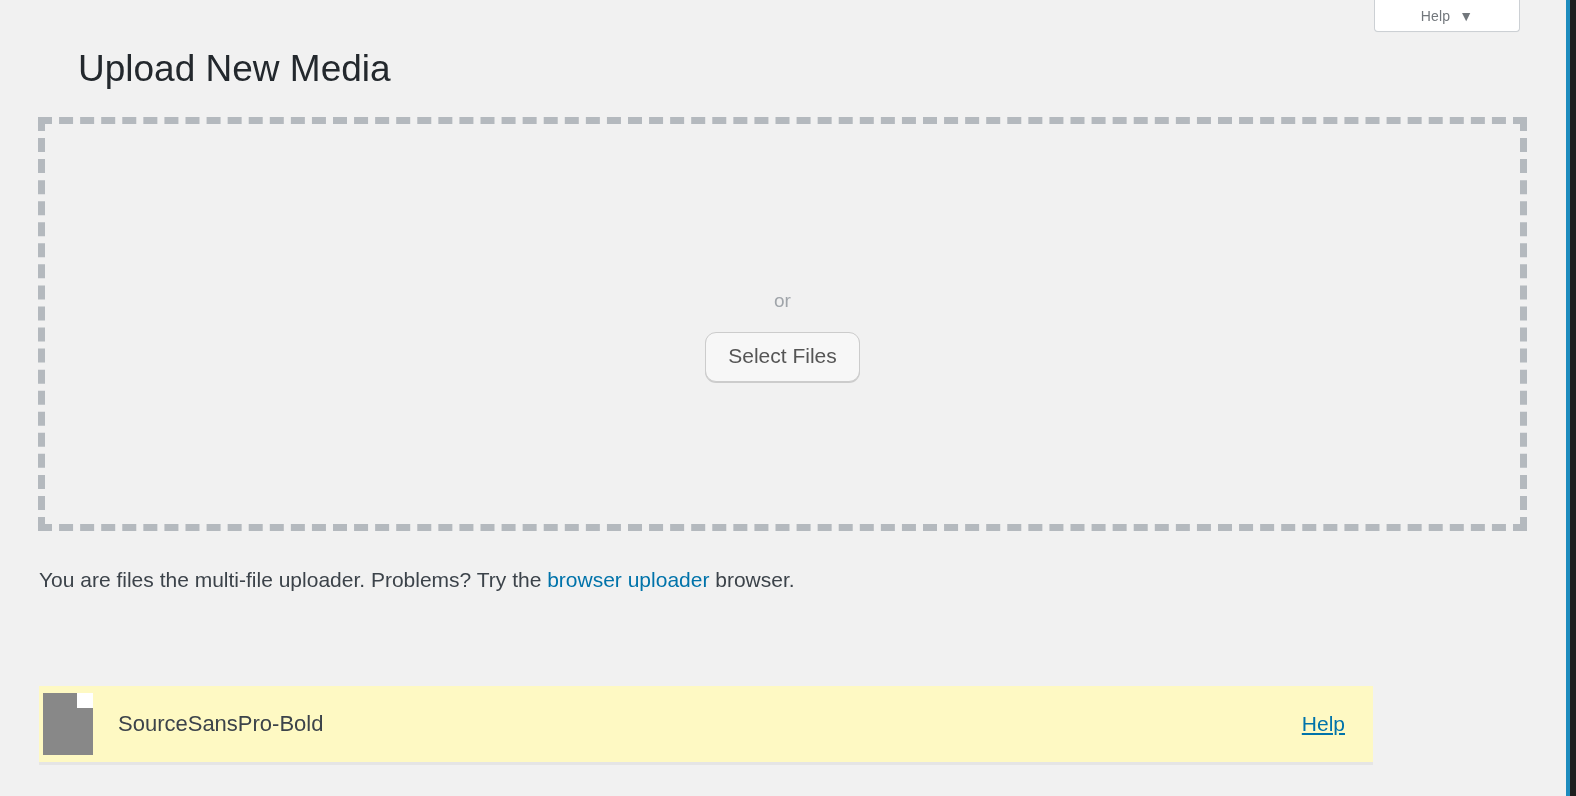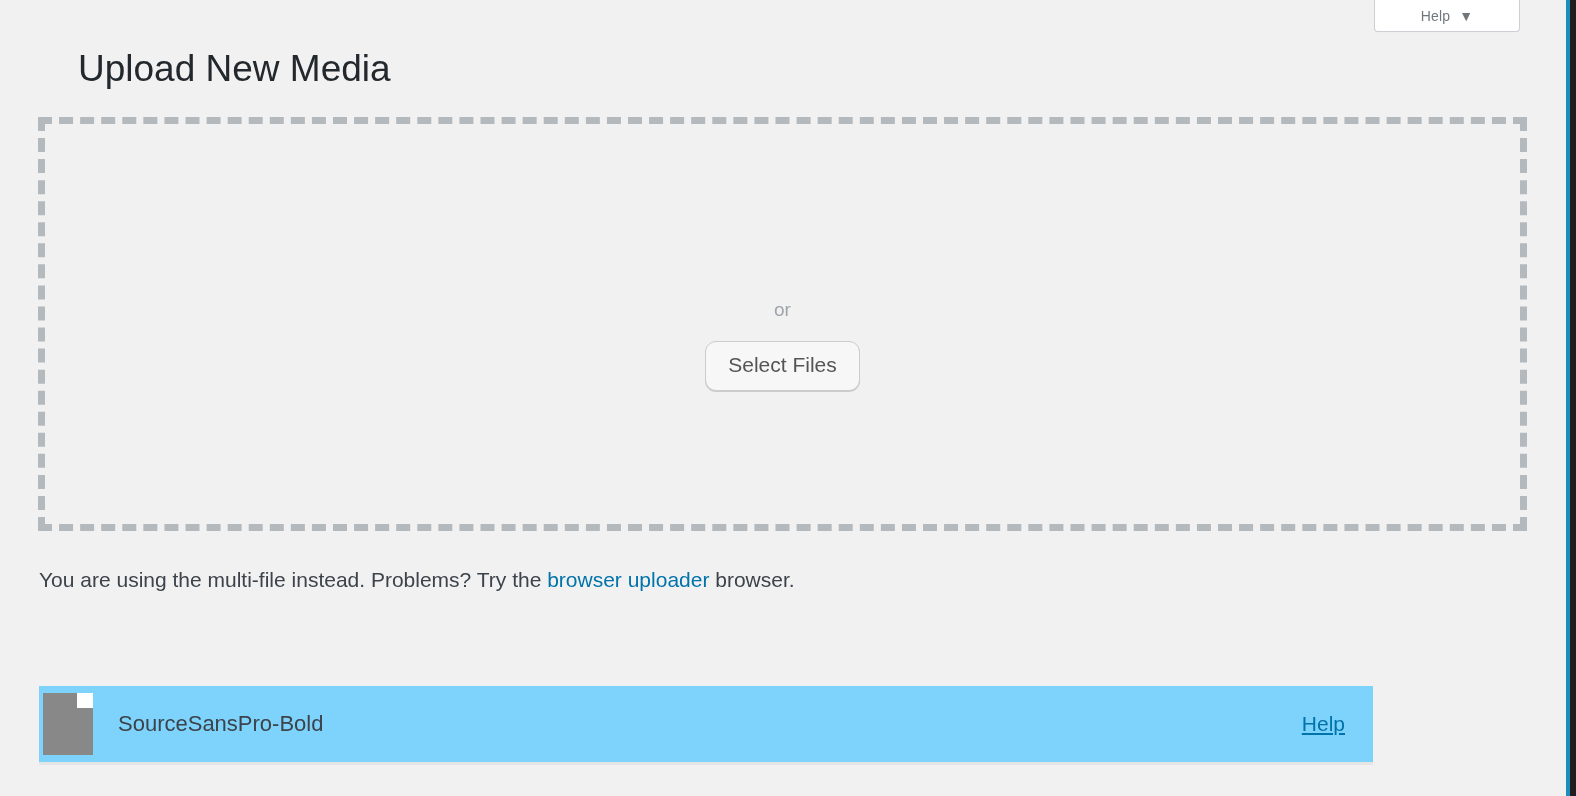--- a/index.html
+++ b/index.html
@@ -117,21 +117,21 @@
   #drop-headline {
     font-size: 34px;
     font-weight: 400;
     color: #a0a5aa;
     line-height: 42px;
   }
   #drop-or {
     font-size: 19px;
     color: #a0a5aa;
     line-height: 26px;
-    margin-top: 25px;
+    margin-top: 16px;
   }
   #select-files-button {
     display: inline-block;
     margin-top: 18px;
     padding: 10px 22px 12px;
     background: #f7f7f7;
     border: 1px solid #ccc;
     border-radius: 11px;
     font-size: 21px;
     color: #555;
@@ -156,21 +156,21 @@
     color: #0073aa;
     cursor: pointer;
   }
 
   
   #media-items {
     position: absolute;
     left: 39px;
     top: 686px;
     width: 1334px;
-    background: #7dd3fc;
+    background: #fef9c3;
     border-bottom: 3px solid #e5e5e5;
   }
   .media-item {
     position: relative;
     height: 76px;
     display: flex;
     align-items: center;
     padding: 0 0 0 0;
     box-sizing: border-box;
   }
@@ -228,21 +228,21 @@
 
   <h1 id="page-title">Upload New Media</h1>
 
   <div id="drag-drop-area">
     <div id="drop-inner">
       <div id="drop-or">or</div>
       <button id="select-files-button">Select Files</button>
     </div>
   </div>
 
-  <div id="uploader-notice" class="notice-line"><span>You are using the multi-file instead. Problems? Try the </span><a class="inline-link">browser uploader</a><span> browser.</span></div>
+  <div id="uploader-notice" class="notice-line"><span>You are files the multi-file uploader. Problems? Try the </span><a class="inline-link">browser uploader</a><span> browser.</span></div>
 
 
   <div id="media-items">
     <div class="media-item">
       <span class="file-icon">
         <span class="sheet"></span>
         <span class="fold"></span>
       </span>
       <span class="filename">SourceSansPro-Bold</span>
       <a class="edit-link">Help</a>

